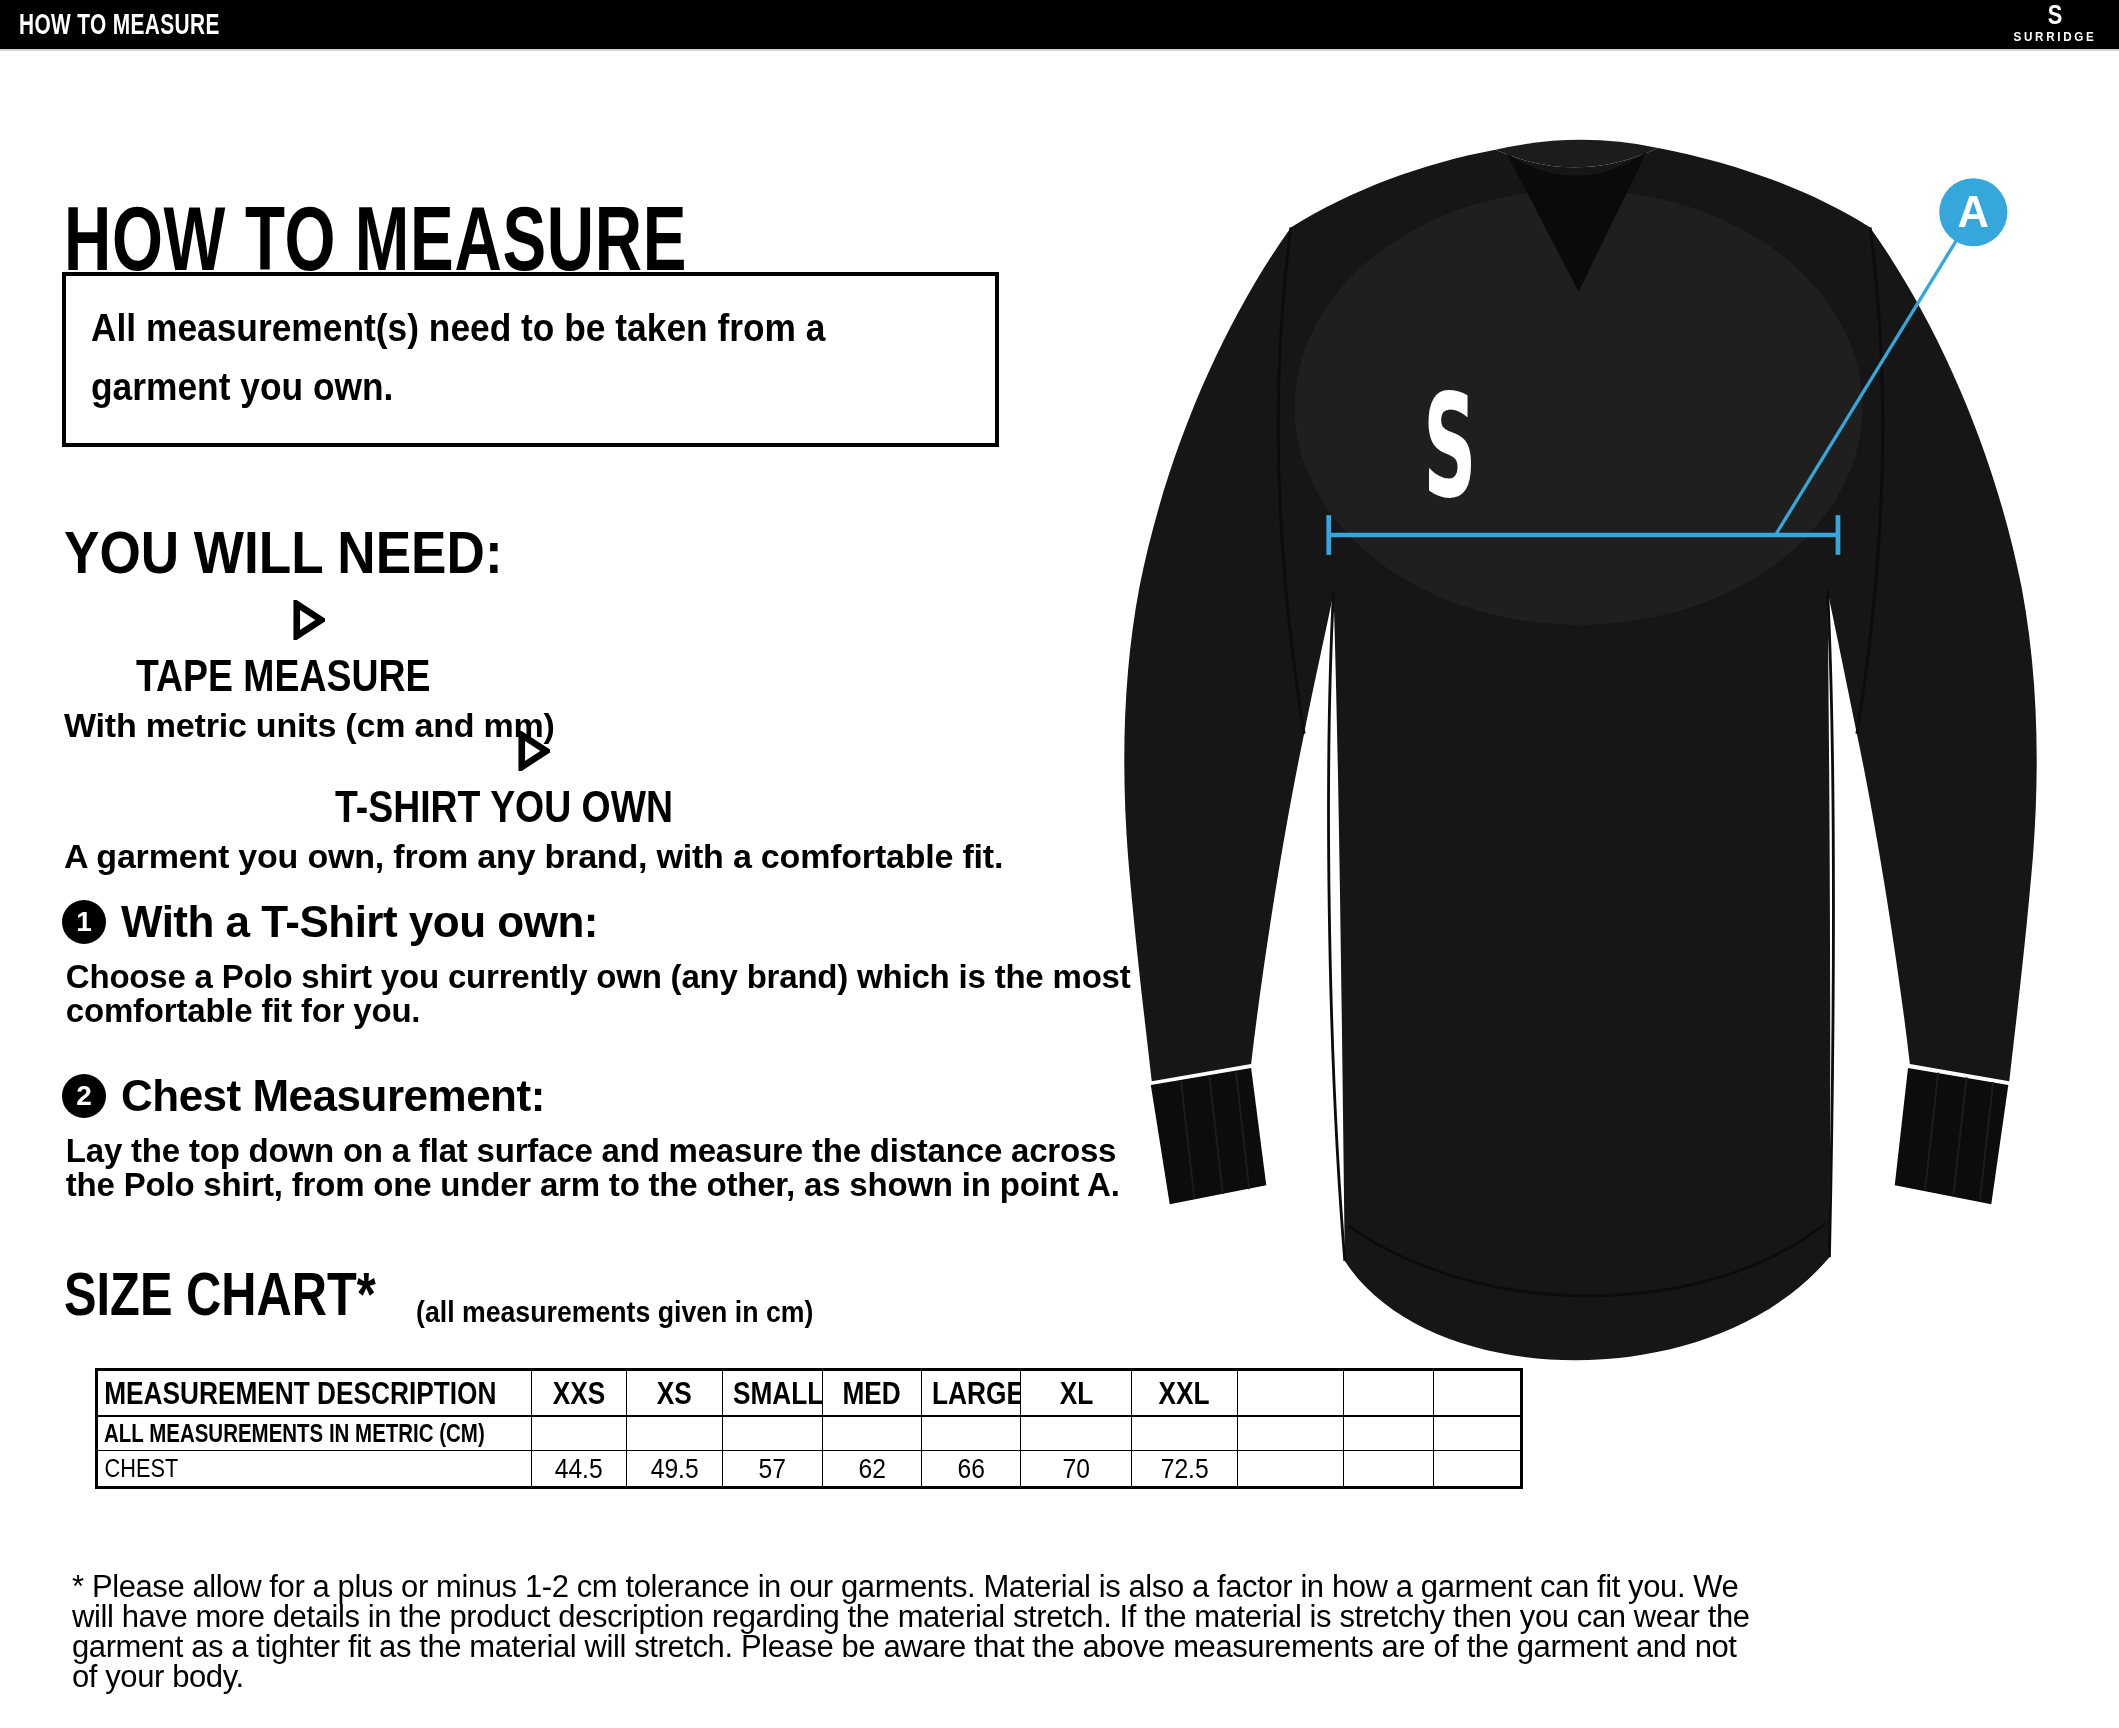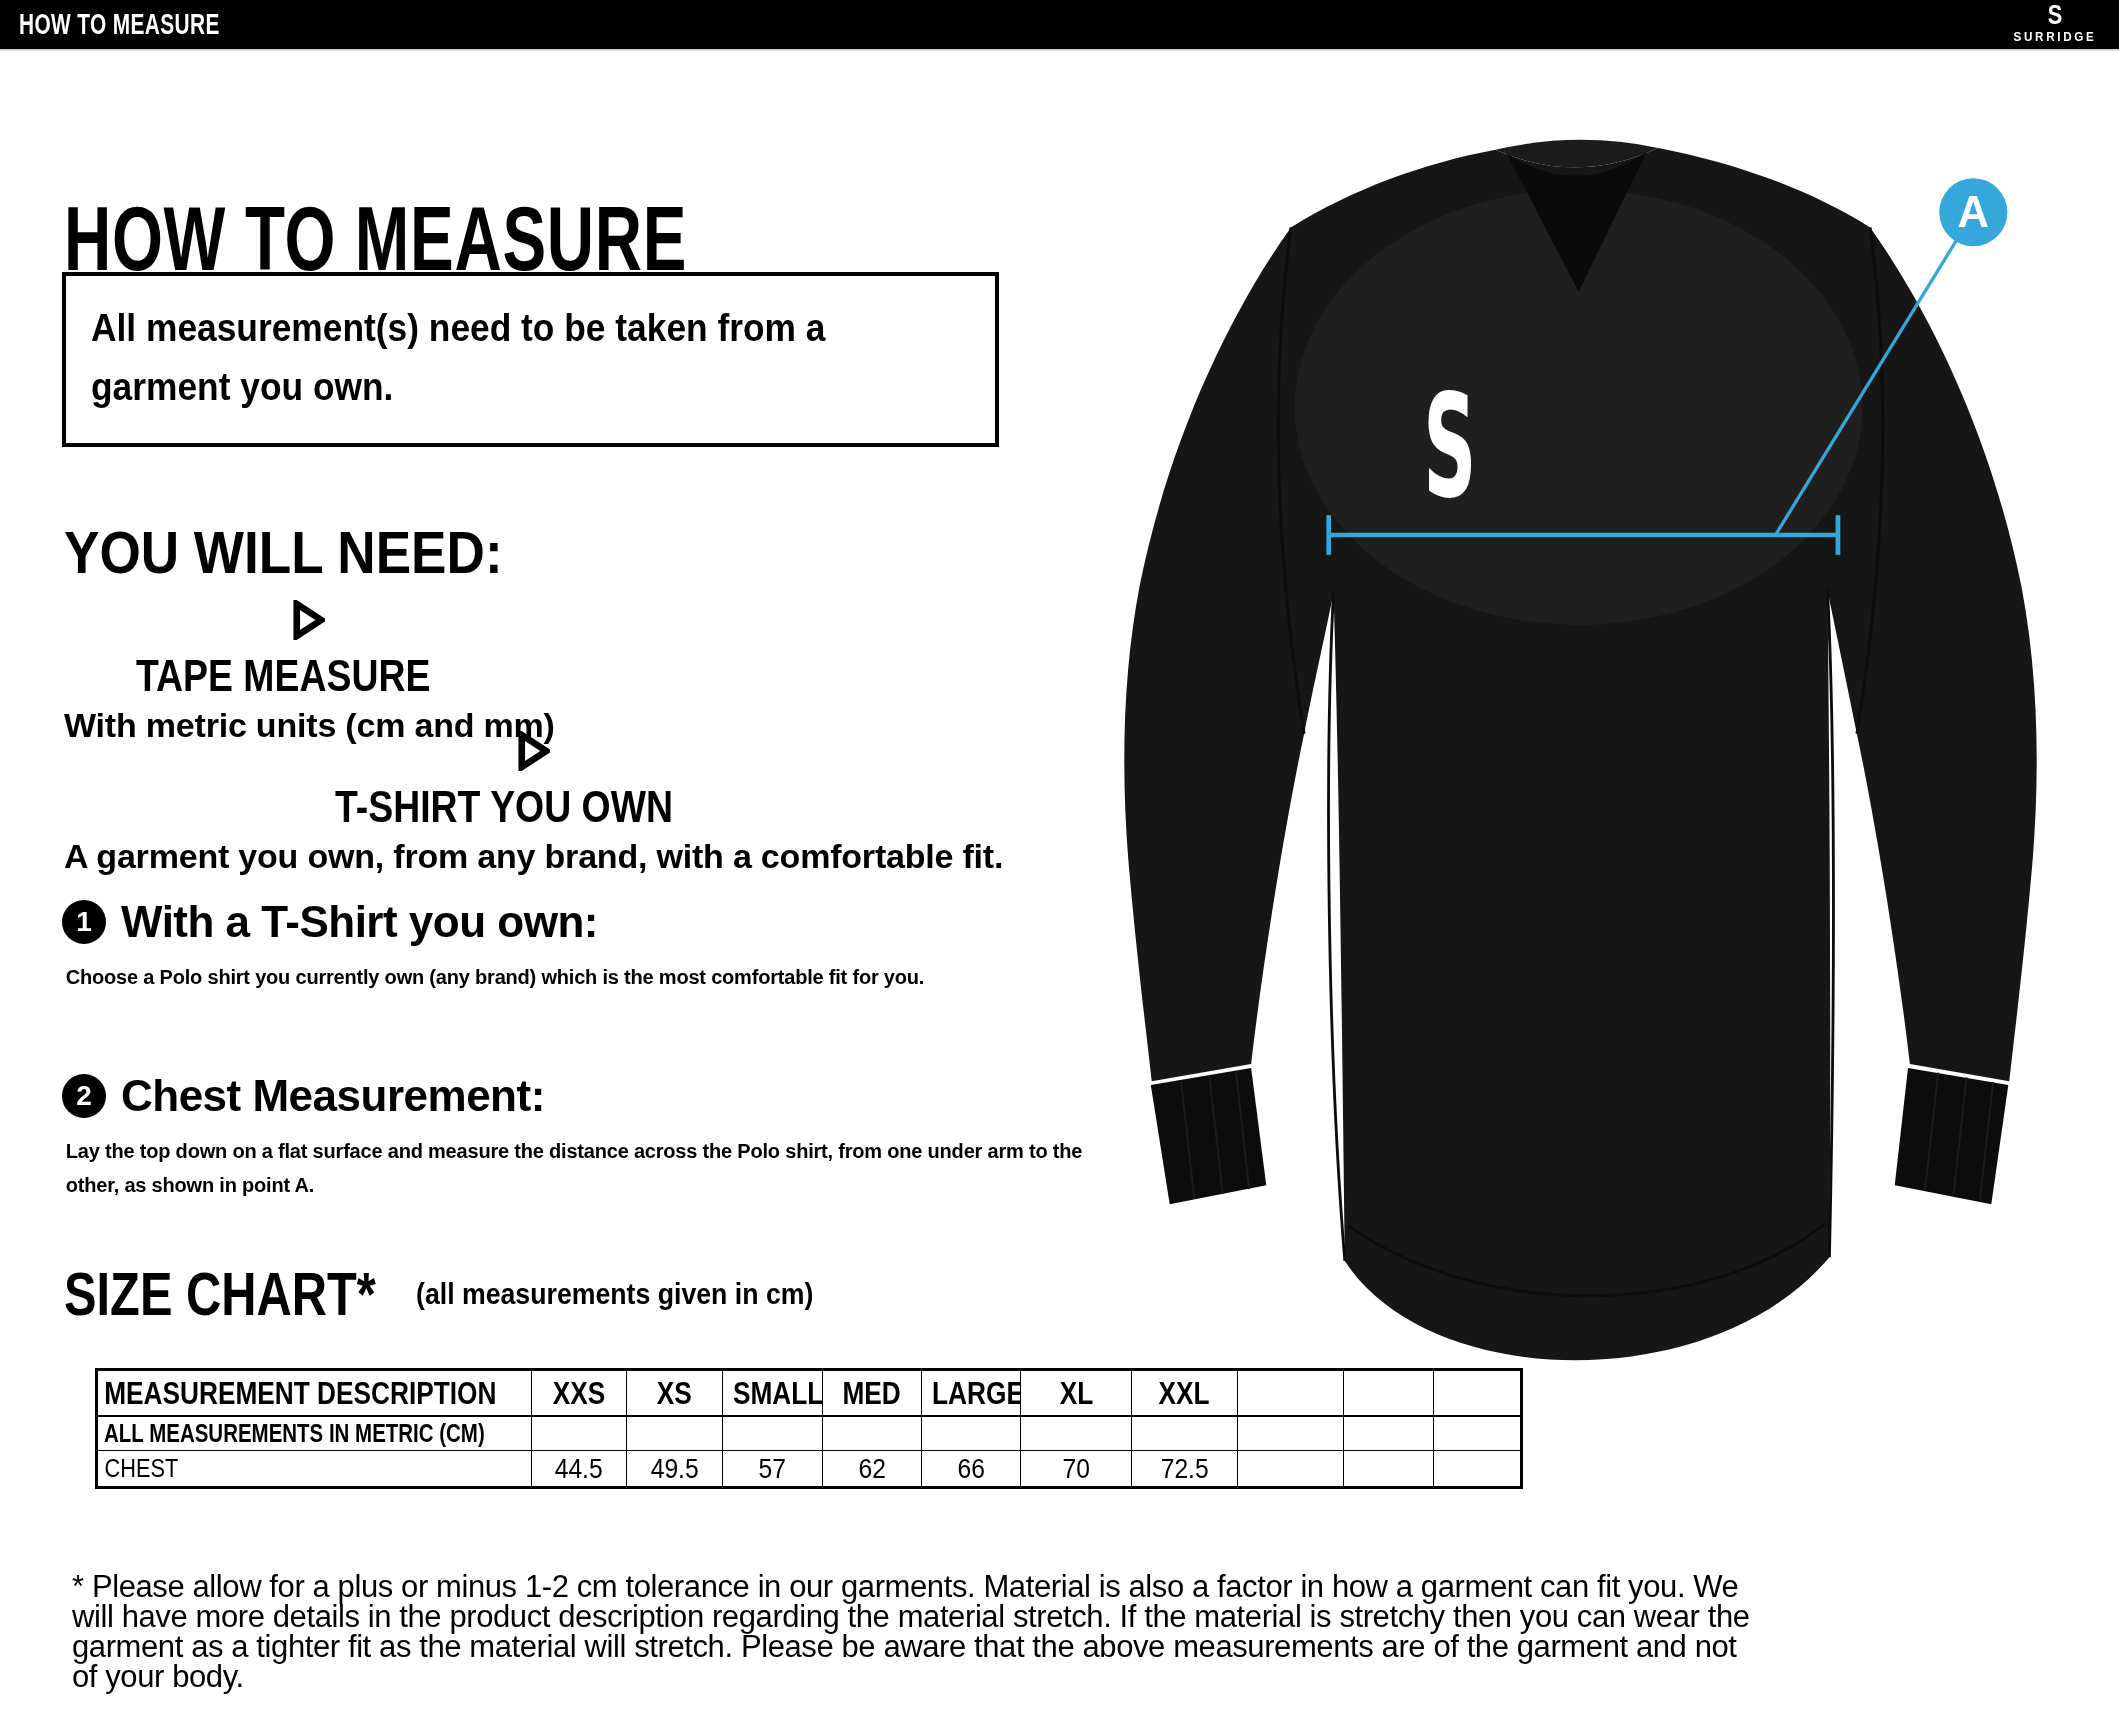--- a/index.html
+++ b/index.html
@@ -40,22 +40,22 @@
     font-size:44px;font-weight:bold;line-height:45px;transform:scaleX(.85);transform-origin:0 0;white-space:nowrap;
   }
   .need-desc{margin-top:7.6px;font-size:34px;font-weight:bold;letter-spacing:-0.2px;}
   .step{position:absolute;left:62px;}
   .step-title-row{display:flex;align-items:center;gap:15px;}
   .step-num{
     width:44px;height:44px;border-radius:50%;background:#000;color:#fff;flex:0 0 auto;
     display:flex;align-items:center;justify-content:center;font-size:28px;font-weight:bold;
   }
   .step-title{font-size:44px;font-weight:bold;white-space:nowrap;letter-spacing:-0.5px;}
-  .step-desc{margin:13.2px 0 0 3.8px;max-width:1074px;font-size:20px;font-weight:bold;line-height:34px;letter-spacing:-0.2px;}
-  .sc-head{position:absolute;left:64px;top:1259px;display:flex;align-items:center;}
+  .step-desc{margin:13.2px 0 0 3.8px;max-width:1074px;font-size:33px;font-weight:bold;line-height:34px;letter-spacing:-0.2px;}
+  .sc-head{position:absolute;left:64px;top:1259px;display:flex;align-items:flex-end;}
   .sc-big{font-size:61px;font-weight:bold;transform:scaleX(.8);transform-origin:0 100%;white-space:nowrap;}
   .sc-small{font-size:29px;font-weight:bold;margin-left:-38px;transform:scaleX(.92);transform-origin:0 100%;white-space:nowrap;}
   
   .size-table{
     position:absolute;left:95px;top:1368px;border-collapse:collapse;table-layout:fixed;width:1425px;
     border:3.8px solid #000;
   }
   .size-table td{border:1.9px solid #000;padding:0;vertical-align:middle;overflow:hidden;white-space:nowrap;}
   .size-table tr.r-head td{height:44px;}
   .size-table tr.r-metric td{height:33px;}

